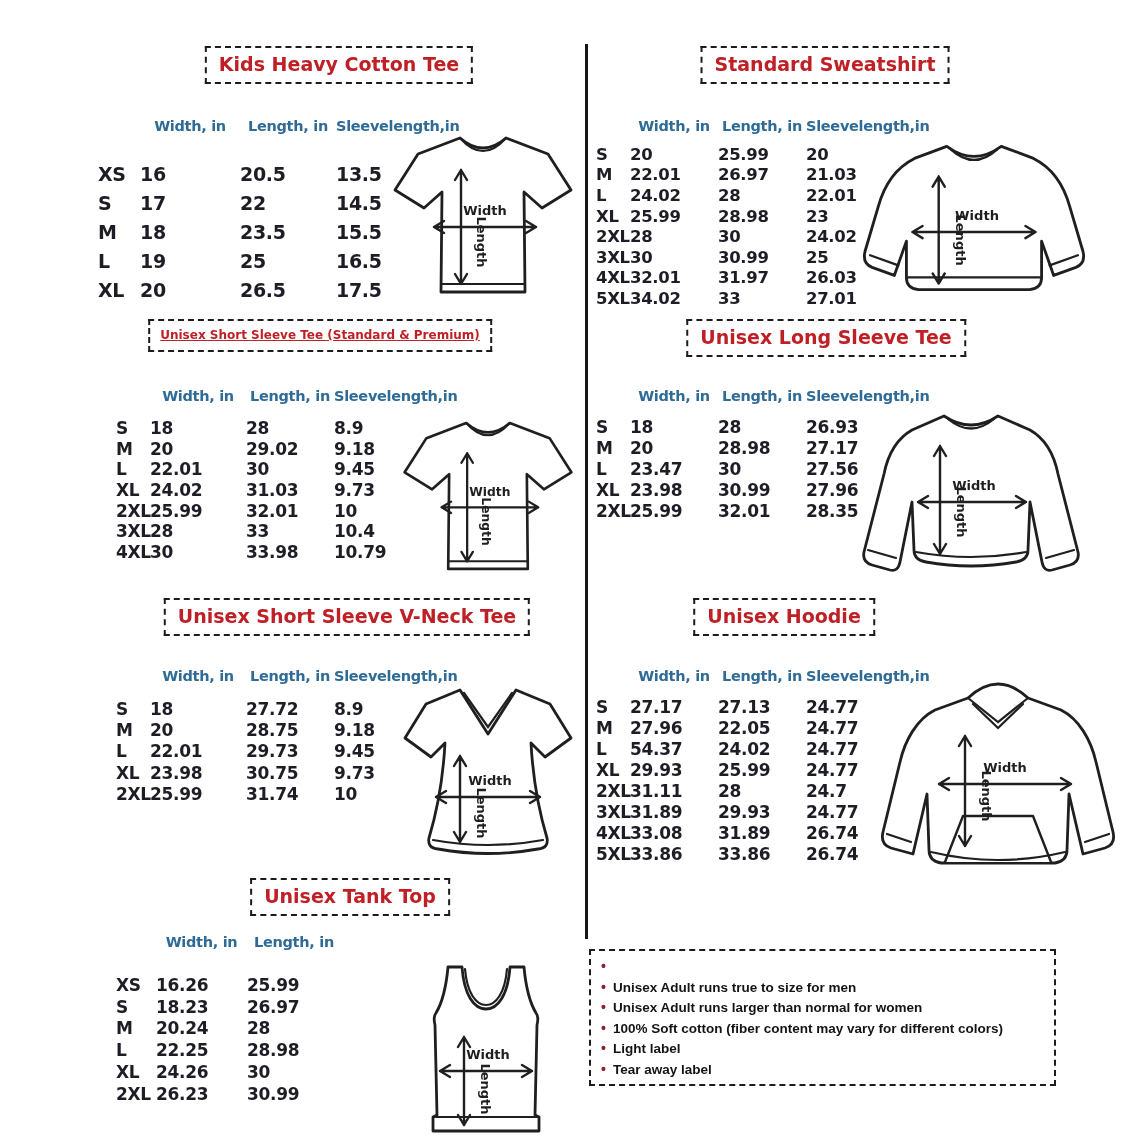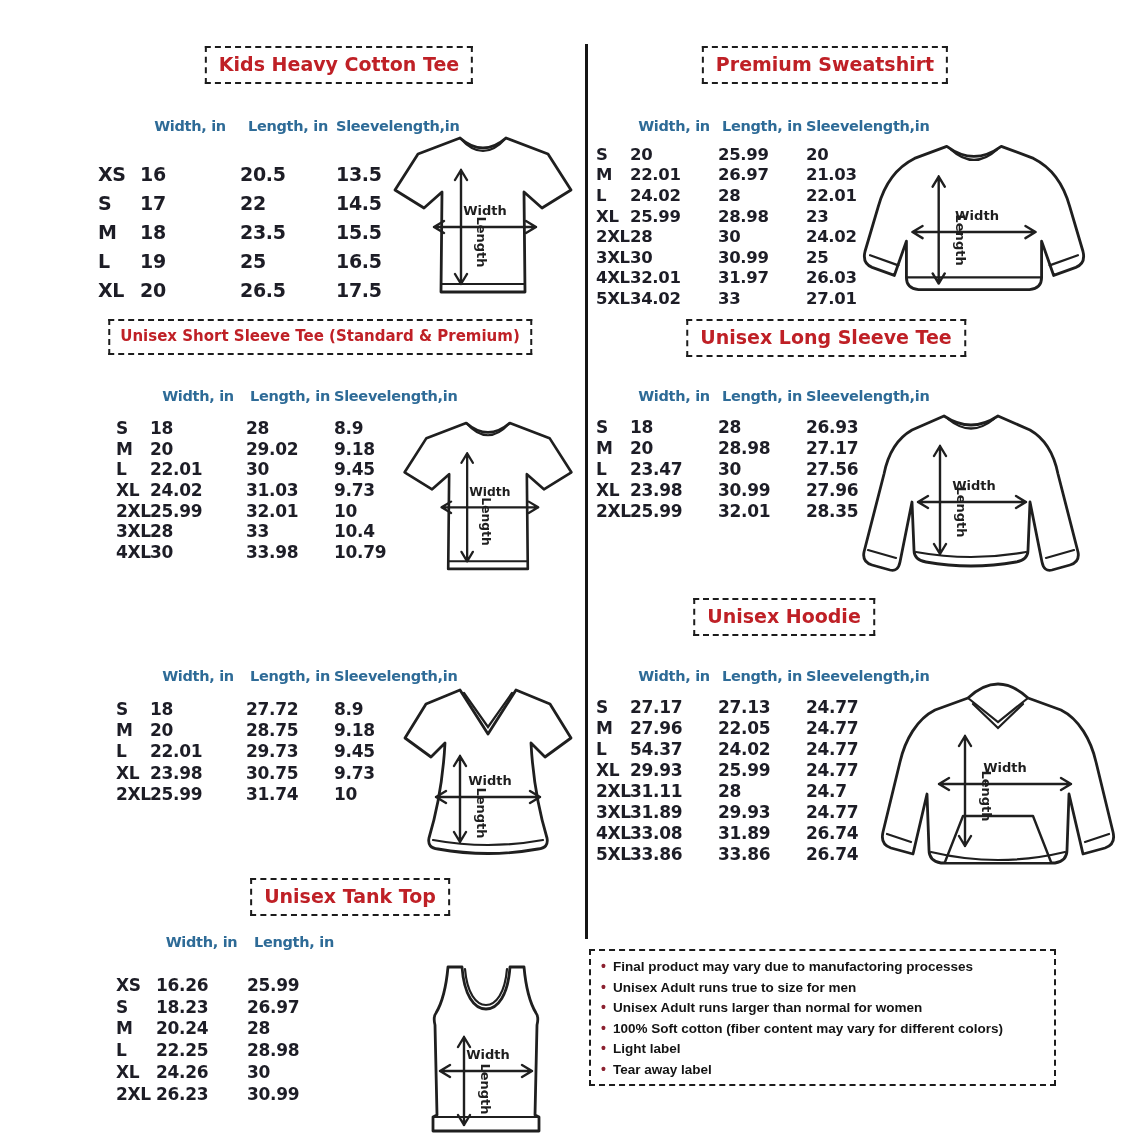--- a/index.html
+++ b/index.html
@@ -8,21 +8,21 @@
     font-family:"DejaVu Sans", sans-serif; overflow:hidden;margin-top:16px;
   }
 
   
   .title {
     position:absolute; transform:translateX(-50%);
     white-space:nowrap; border:2.5px dashed #1c1c1c; background:#fff;
     color:#bf2026; font-weight:bold; font-size:19px; line-height:1;
     padding:7px 12px 8px; box-sizing:border-box;
   }
-  .title.small { font-size:15px; padding:8px 10px 9px; }
+  .title.small { font-size:12px; padding:8px 10px 9px;text-decoration:underline; }
 
   
   .table { position:absolute; color:#1d1d26; font-weight:bold; letter-spacing:-0.3px; }
   .thead { display:grid; align-items:end; min-height:38px; color:#2e6b97;
            font-size:14.5px; text-align:center; }
   .thead .sl { display:flex; flex-direction:row; line-height:1.12; }
   .trow { display:grid; align-items:center; }
   .cell { text-align:left; }
 
   #t-kids .thead, #t-kids .trow { grid-template-columns:42px 100px 96px 86px; }
@@ -70,23 +70,24 @@
   svg.garment text { font-family:"DejaVu Sans", sans-serif; font-weight:bold; font-size:13px; fill:#1f1f1f; }
 </style>
 </head>
 <body>
 
 <div id="canvas">
 
   <div class="divider"></div>
 
   <div class="title" style="left:339px;top:30px">Kids Heavy Cotton Tee</div>
-  <div class="title" style="left:825px;top:30px">Premium Sweatshirt</div>
+  <div class="title" style="left:825px;top:30px">Standard Sweatshirt</div>
   <div class="title small" style="left:320px;top:303px">Unisex Short Sleeve Tee (Standard &amp; Premium)</div>
   <div class="title" style="left:826px;top:303px">Unisex Long Sleeve Tee</div>
+  <div class="title" style="left:347px;top:582px">Unisex Short Sleeve V-Neck Tee</div>
   <div class="title" style="left:784px;top:582px">Unisex Hoodie</div>
   <div class="title" style="left:350px;top:862px">Unisex Tank Top</div>
 
   <div class="table" id="t-kids">
     <div class="thead">
       <span></span>
       <span>Width, in</span>
       <span>Length, in</span>
       <span class="sl">
         <span>Sleeve</span>
@@ -431,21 +432,20 @@
           <span class="cell size">2XL</span>
           <span class="cell">26.23</span>
           <span class="cell">30.99</span>
         </div>
       </div>
   </div>
 
   <div class="notes">
       <div class="note">
         <span class="bullet">•</span>
-        <span class="note-text">Final product may vary due to manufactoring processes</span>
       </div>
       <div class="note">
         <span class="bullet">•</span>
         <span class="note-text">Unisex Adult runs true to size for men</span>
       </div>
       <div class="note">
         <span class="bullet">•</span>
         <span class="note-text">Unisex Adult runs larger than normal for women</span>
       </div>
       <div class="note">

